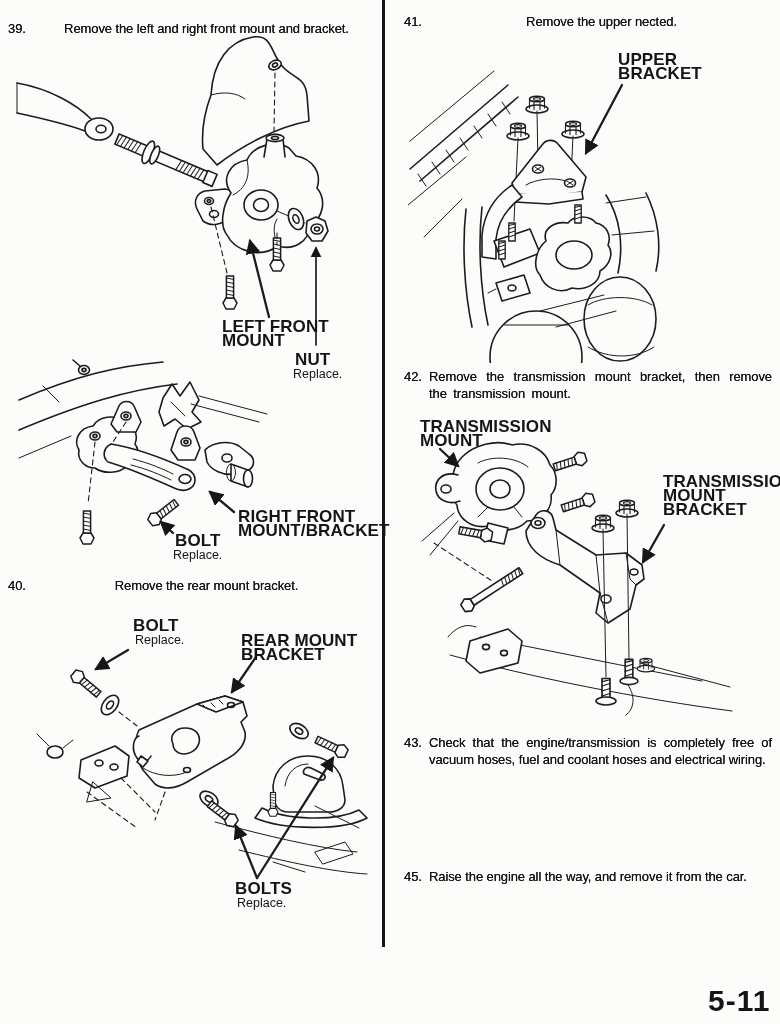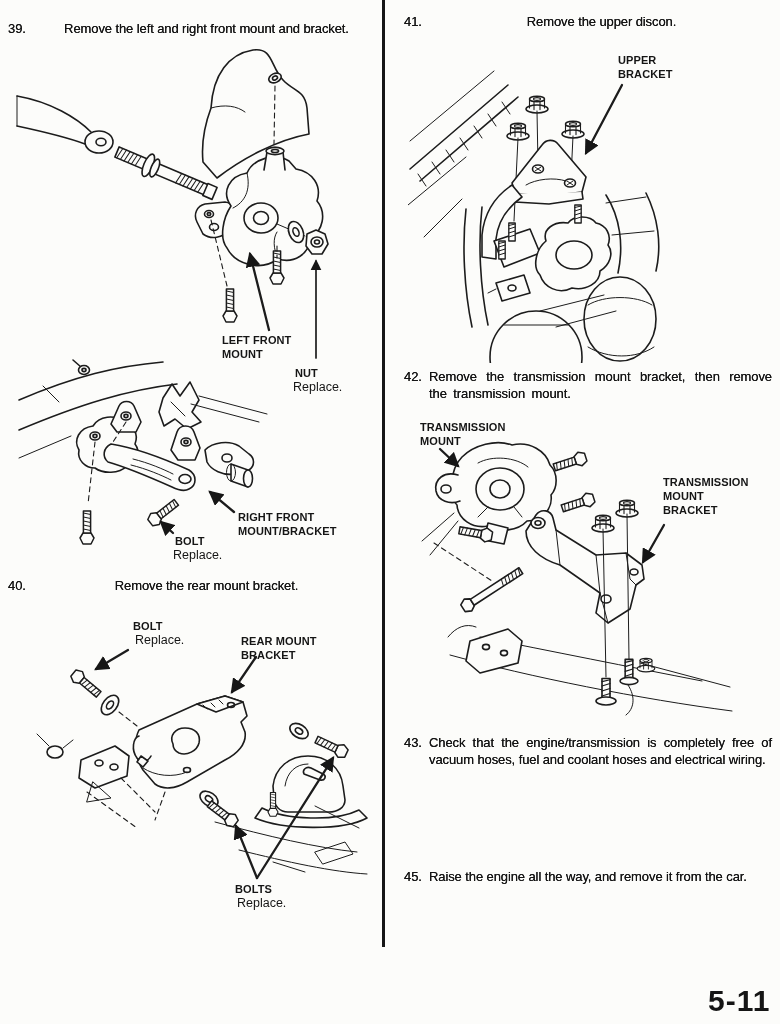--- a/index.html
+++ b/index.html
@@ -21,21 +21,21 @@
   .step.wide .txt { word-spacing:3px; }
   .fig { position:absolute; }
   .fig svg { position:absolute; left:0; top:0; }
   .fig svg * { stroke:#1c1c1c; stroke-width:1.6; fill:none; stroke-linecap:round; stroke-linejoin:round; }
   .fig svg .f { fill:#fcfcfa; }
   .fig svg .thin { stroke-width:1; }
   .fig svg .d { stroke-width:1.1; stroke-dasharray:5 4; }
   .fig svg .arrow { stroke-width:2.3; }
   .fig svg .a2 { stroke-width:1.7; }
   .fig-label {
-    position:absolute; font-size:11px; font-weight:700; line-height:14px;
+    position:absolute; font-size:17px; font-weight:700; line-height:14px;
     white-space:pre-line; letter-spacing:0.1px;
   }
   .fig-sub { position:absolute; font-size:12.5px; font-weight:400; line-height:14px; }
   .page-num { position:absolute; left:708px; top:984px; font-size:30px; font-weight:700; letter-spacing:1px; }
 </style>
 </head>
 <body>
 
 <svg width="0" height="0" style="position:absolute">
   <defs>
@@ -61,21 +61,21 @@
 </svg>
 
 <div class="sheet">
   <div class="divider"></div>
 
   <div class="step one-line" style="left:8px; top:20px; width:372px;">
     <span class="num">39.</span>
     <span class="txt">Remove the left and right front mount and bracket.</span>
   </div>
 
-  <div class="fig" style="left:15px; top:46px; width:365px; height:345px;">
+  <div class="fig" style="left:15px; top:33px; width:365px; height:345px;">
     <svg width="365" height="345" viewBox="0 0 365 345">
       <path class="f" d="M196,62 C198,28 214,8 238,4 C258,1 255,20 268,34 C278,45 290,44 292,62 L294,88 C262,94 228,112 202,132 L188,116 C186,96 190,78 196,62 Z"></path>
       <path class="thin" d="M196,62 C210,58 222,60 230,66"></path>
       <ellipse class="f" cx="260" cy="32" rx="6.5" ry="4.5" transform="rotate(-24 260 32)"></ellipse>
       <ellipse cx="260" cy="32" rx="2.6" ry="1.8" transform="rotate(-24 260 32)"></ellipse>
       <path d="M2,50 C36,56 62,72 76,86"></path>
       <path d="M2,80 C30,86 54,92 70,98"></path>
       <path class="thin" d="M2,50 L2,80"></path>
       <ellipse class="f" cx="84" cy="96" rx="14" ry="11"></ellipse>
       <ellipse cx="86" cy="96" rx="5" ry="3.8"></ellipse>
@@ -225,21 +225,21 @@
     <div class="fig-label" style="left:118px; top:9px;">BOLT</div>
     <div class="fig-sub" style="left:120px; top:23px;">Replace.</div>
     <div class="fig-label" style="left:226px; top:24px;">REAR MOUNT
 BRACKET</div>
     <div class="fig-label" style="left:220px; top:272px;">BOLTS</div>
     <div class="fig-sub" style="left:222px; top:286px;">Replace.</div>
   </div>
 
   <div class="step one-line" style="left:404px; top:13px; width:370px;">
     <span class="num">41.</span>
-    <span class="txt">Remove the upper discon.</span>
+    <span class="txt">Remove the upper nected.</span>
   </div>
 
   <div class="fig" style="left:408px; top:45px; width:368px; height:318px;">
     <svg width="368" height="318" viewBox="0 0 368 318">
       <path d="M2,124 L100,40"></path>
       <path d="M12,136 L110,52"></path>
       <path class="thin" d="M10,129 L18,141 M24,117 L32,129 M38,105 L46,117 M52,93 L60,105 M66,81 L74,93 M80,69 L88,81 M94,57 L102,69"></path>
       <path class="thin" d="M2,96 L86,26"></path>
       <path class="thin" d="M0,160 L58,112"></path>
       <path class="thin" d="M16,192 L54,154"></path>

